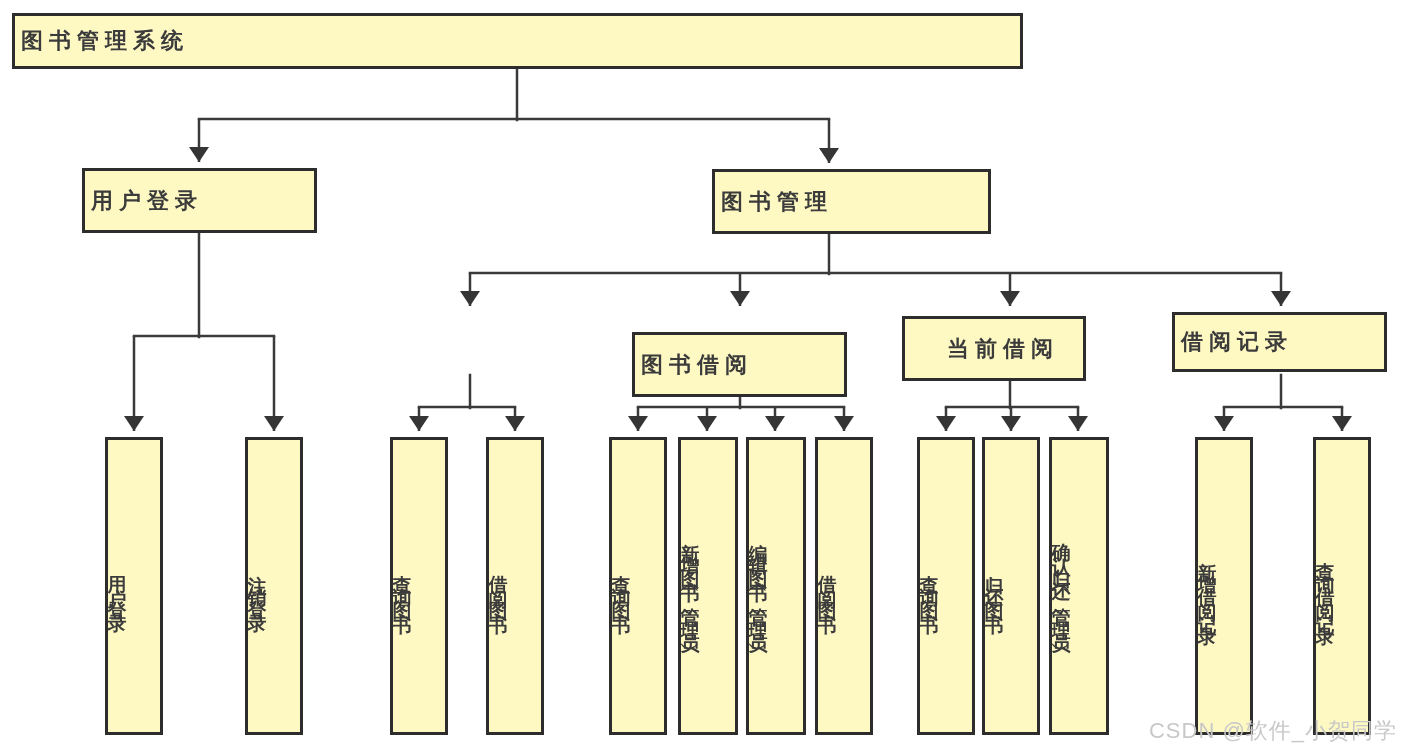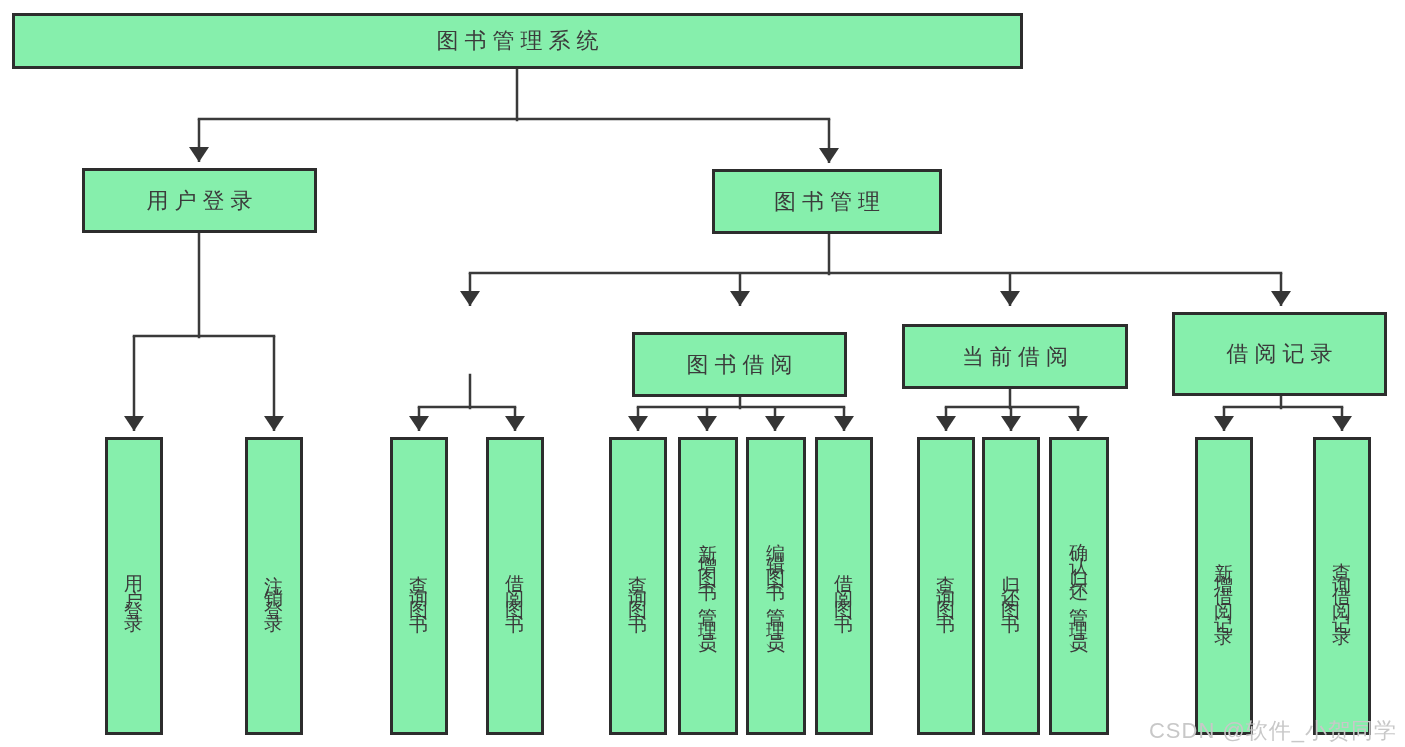--- a/index.html
+++ b/index.html
@@ -10,26 +10,26 @@
     font-family:"Liberation Sans", sans-serif;
     overflow:hidden;
   }
   .connectors {
     position:absolute; left:0; top:0; width:1405px; height:747px;
     pointer-events:none;
   }
   .box {
     position:absolute;
     box-sizing:border-box;
-    background:#86efac;
+    background:#fef9c3;
     border:3px solid #2d2d2d;
     display:flex;
     align-items:center;
-    justify-content:center;
     z-index:2;
+    font-weight:bold;
   }
   .hlabel {
     font-size:22px;
     letter-spacing:6px;
     text-indent:6px;
     color:#3b3b3b;
     white-space:nowrap;
   }
   .vlabel {
     writing-mode:vertical-rl;
@@ -101,31 +101,31 @@
     </g>
   </svg>
 
   <div class="box" style="left:12px; top:13px; width:1011px; height:56px;">
     <span class="hlabel">图书管理系统</span>
   </div>
 
   <div class="box" style="left:82px; top:168px; width:235px; height:65px;">
     <span class="hlabel">用户登录</span>
   </div>
-  <div class="box" style="left:712px; top:169px; width:230px; height:65px;">
+  <div class="box" style="left:712px; top:169px; width:279px; height:65px;">
     <span class="hlabel">图书管理</span>
   </div>
 
   <div class="box" style="left:632px; top:312px; width:215px; height:65px;margin-top:20px;">
     <span class="hlabel">图书借阅</span>
   </div>
-  <div class="box" style="left:902px; top:324px; width:226px; height:65px;">
+  <div class="box" style="left:902px; top:316px; width:184px; height:65px;padding-left:36px;">
     <span class="hlabel">当前借阅</span>
   </div>
-  <div class="box" style="left:1172px; top:312px; width:215px; height:84px;">
+  <div class="box" style="left:1172px; top:312px; width:215px; height:60px;">
     <span class="hlabel">借阅记录</span>
   </div>
 
   <div class="box" style="left:105px; top:437px; width:58px; height:298px;">
     <span class="vlabel">用户登录</span>
   </div>
   <div class="box" style="left:245px; top:437px; width:58px; height:298px;">
     <span class="vlabel">注销登录</span>
   </div>
 

